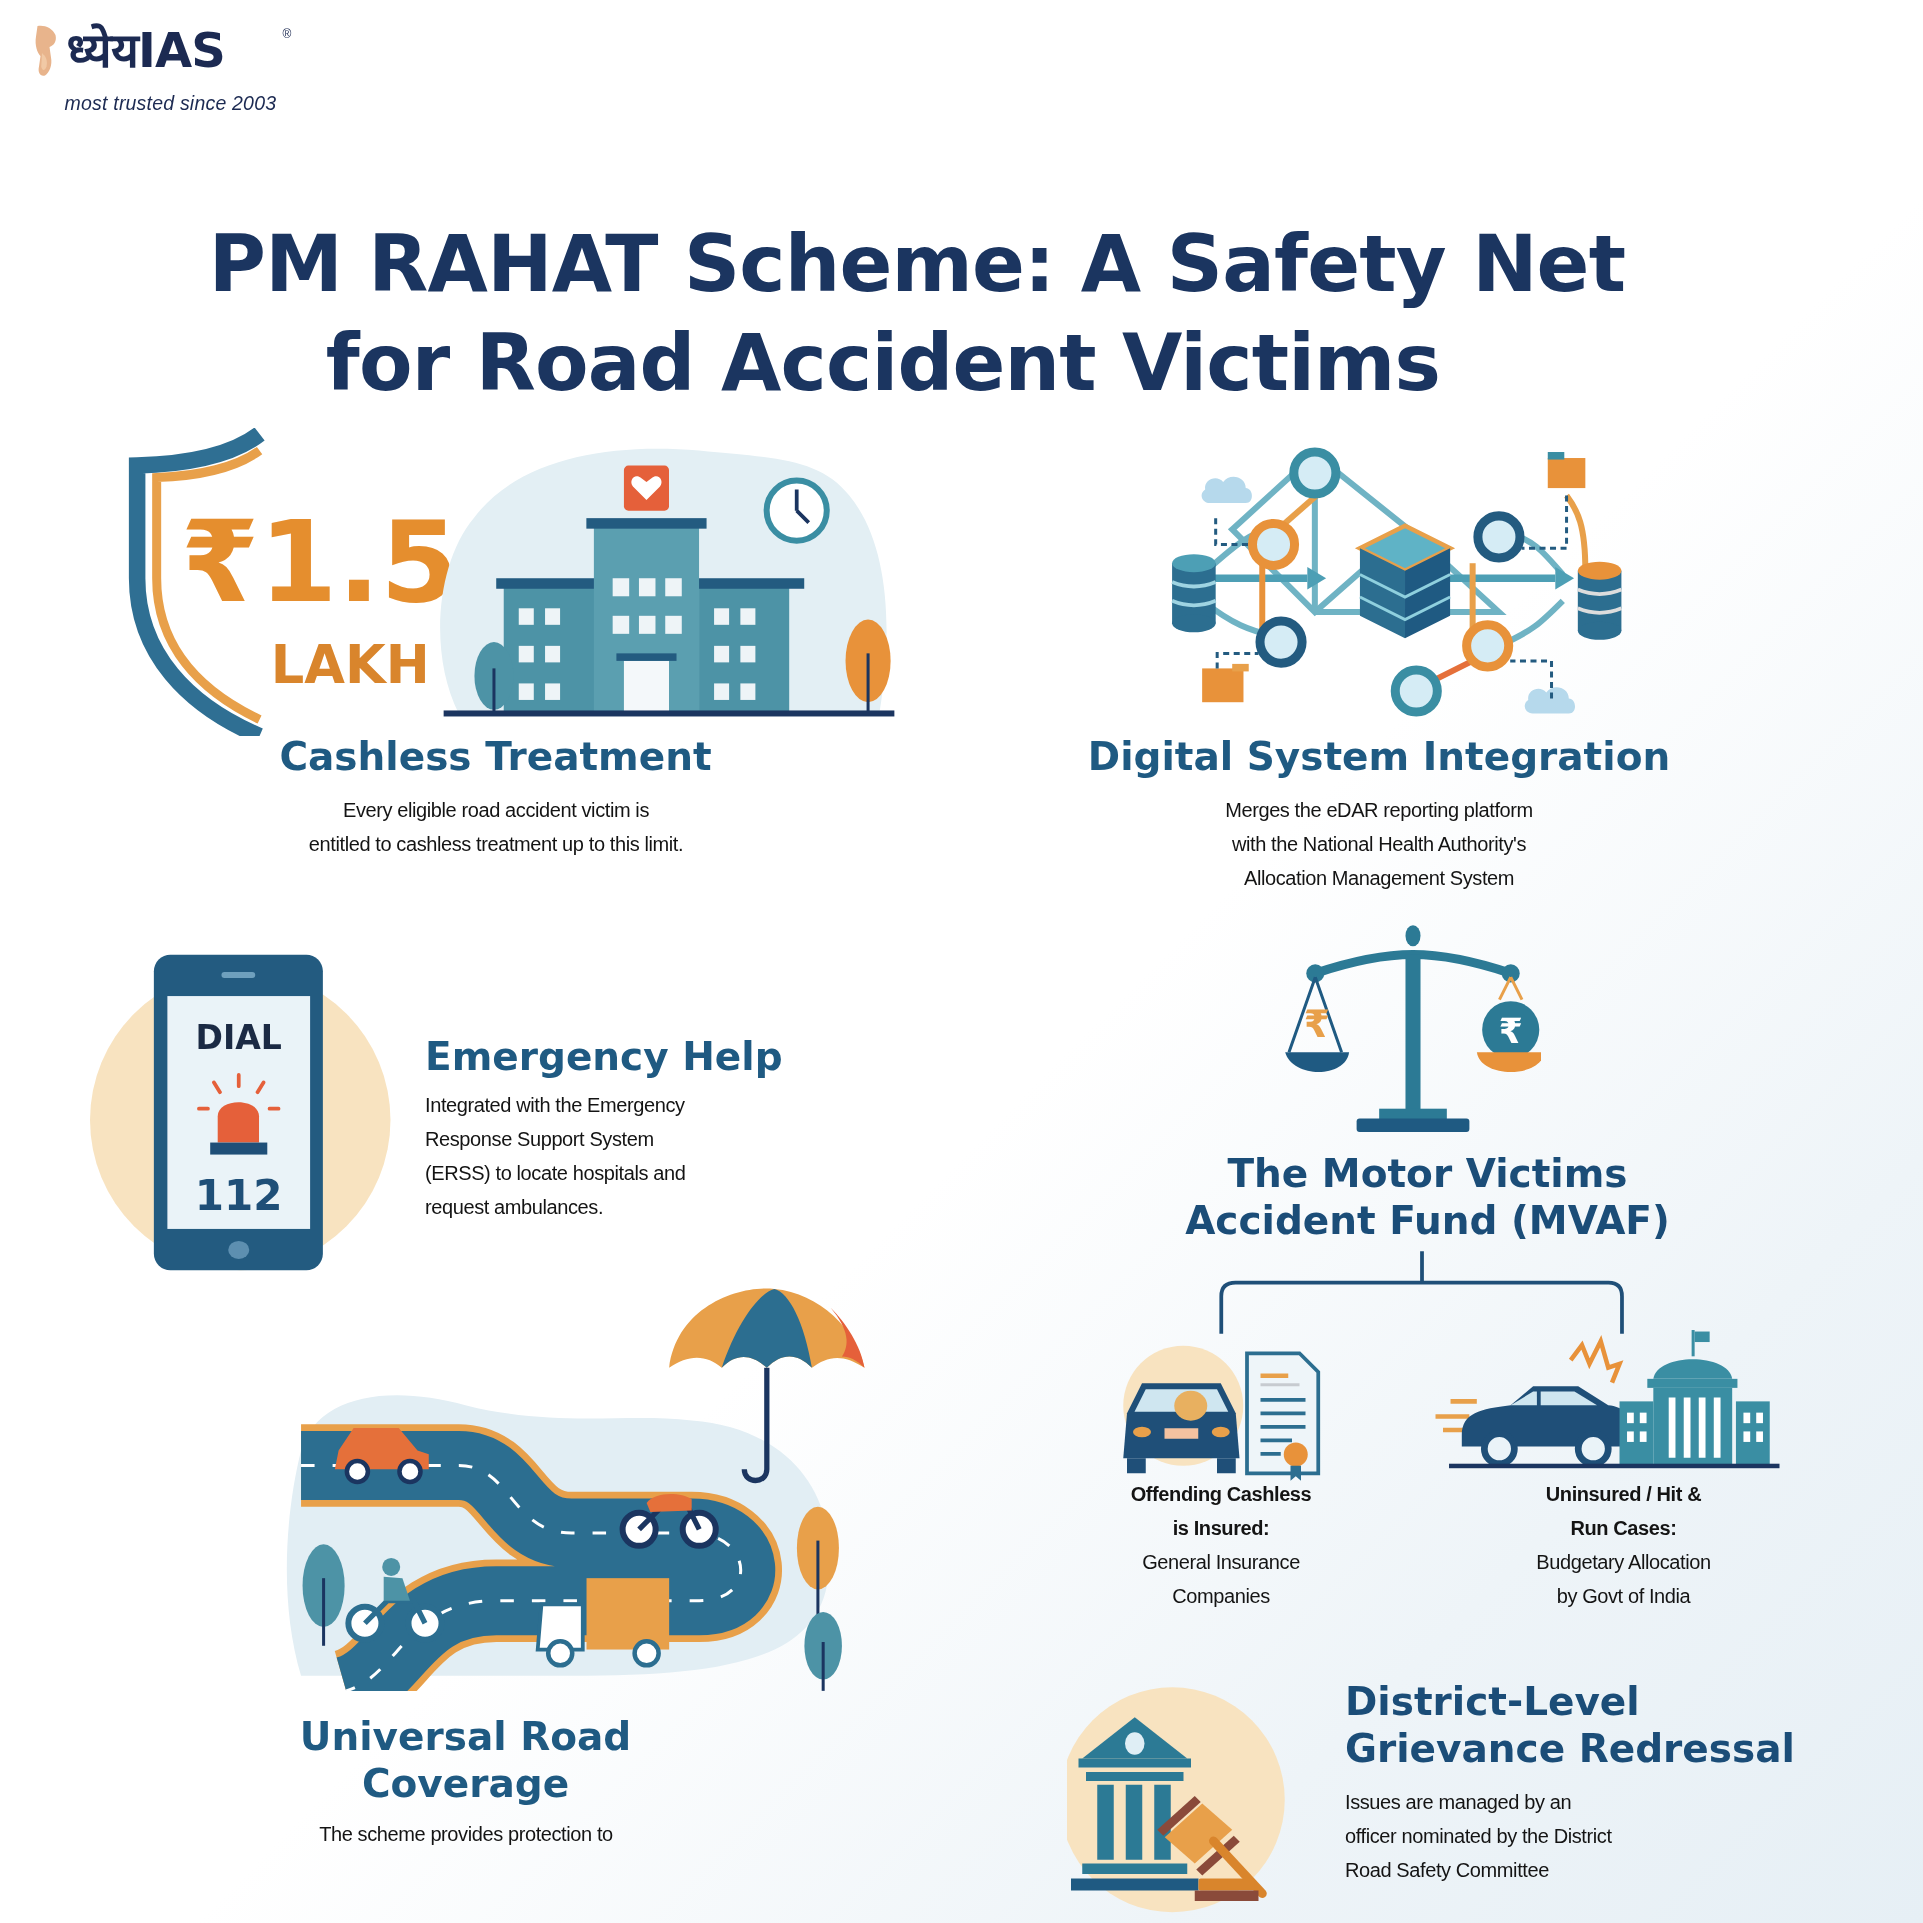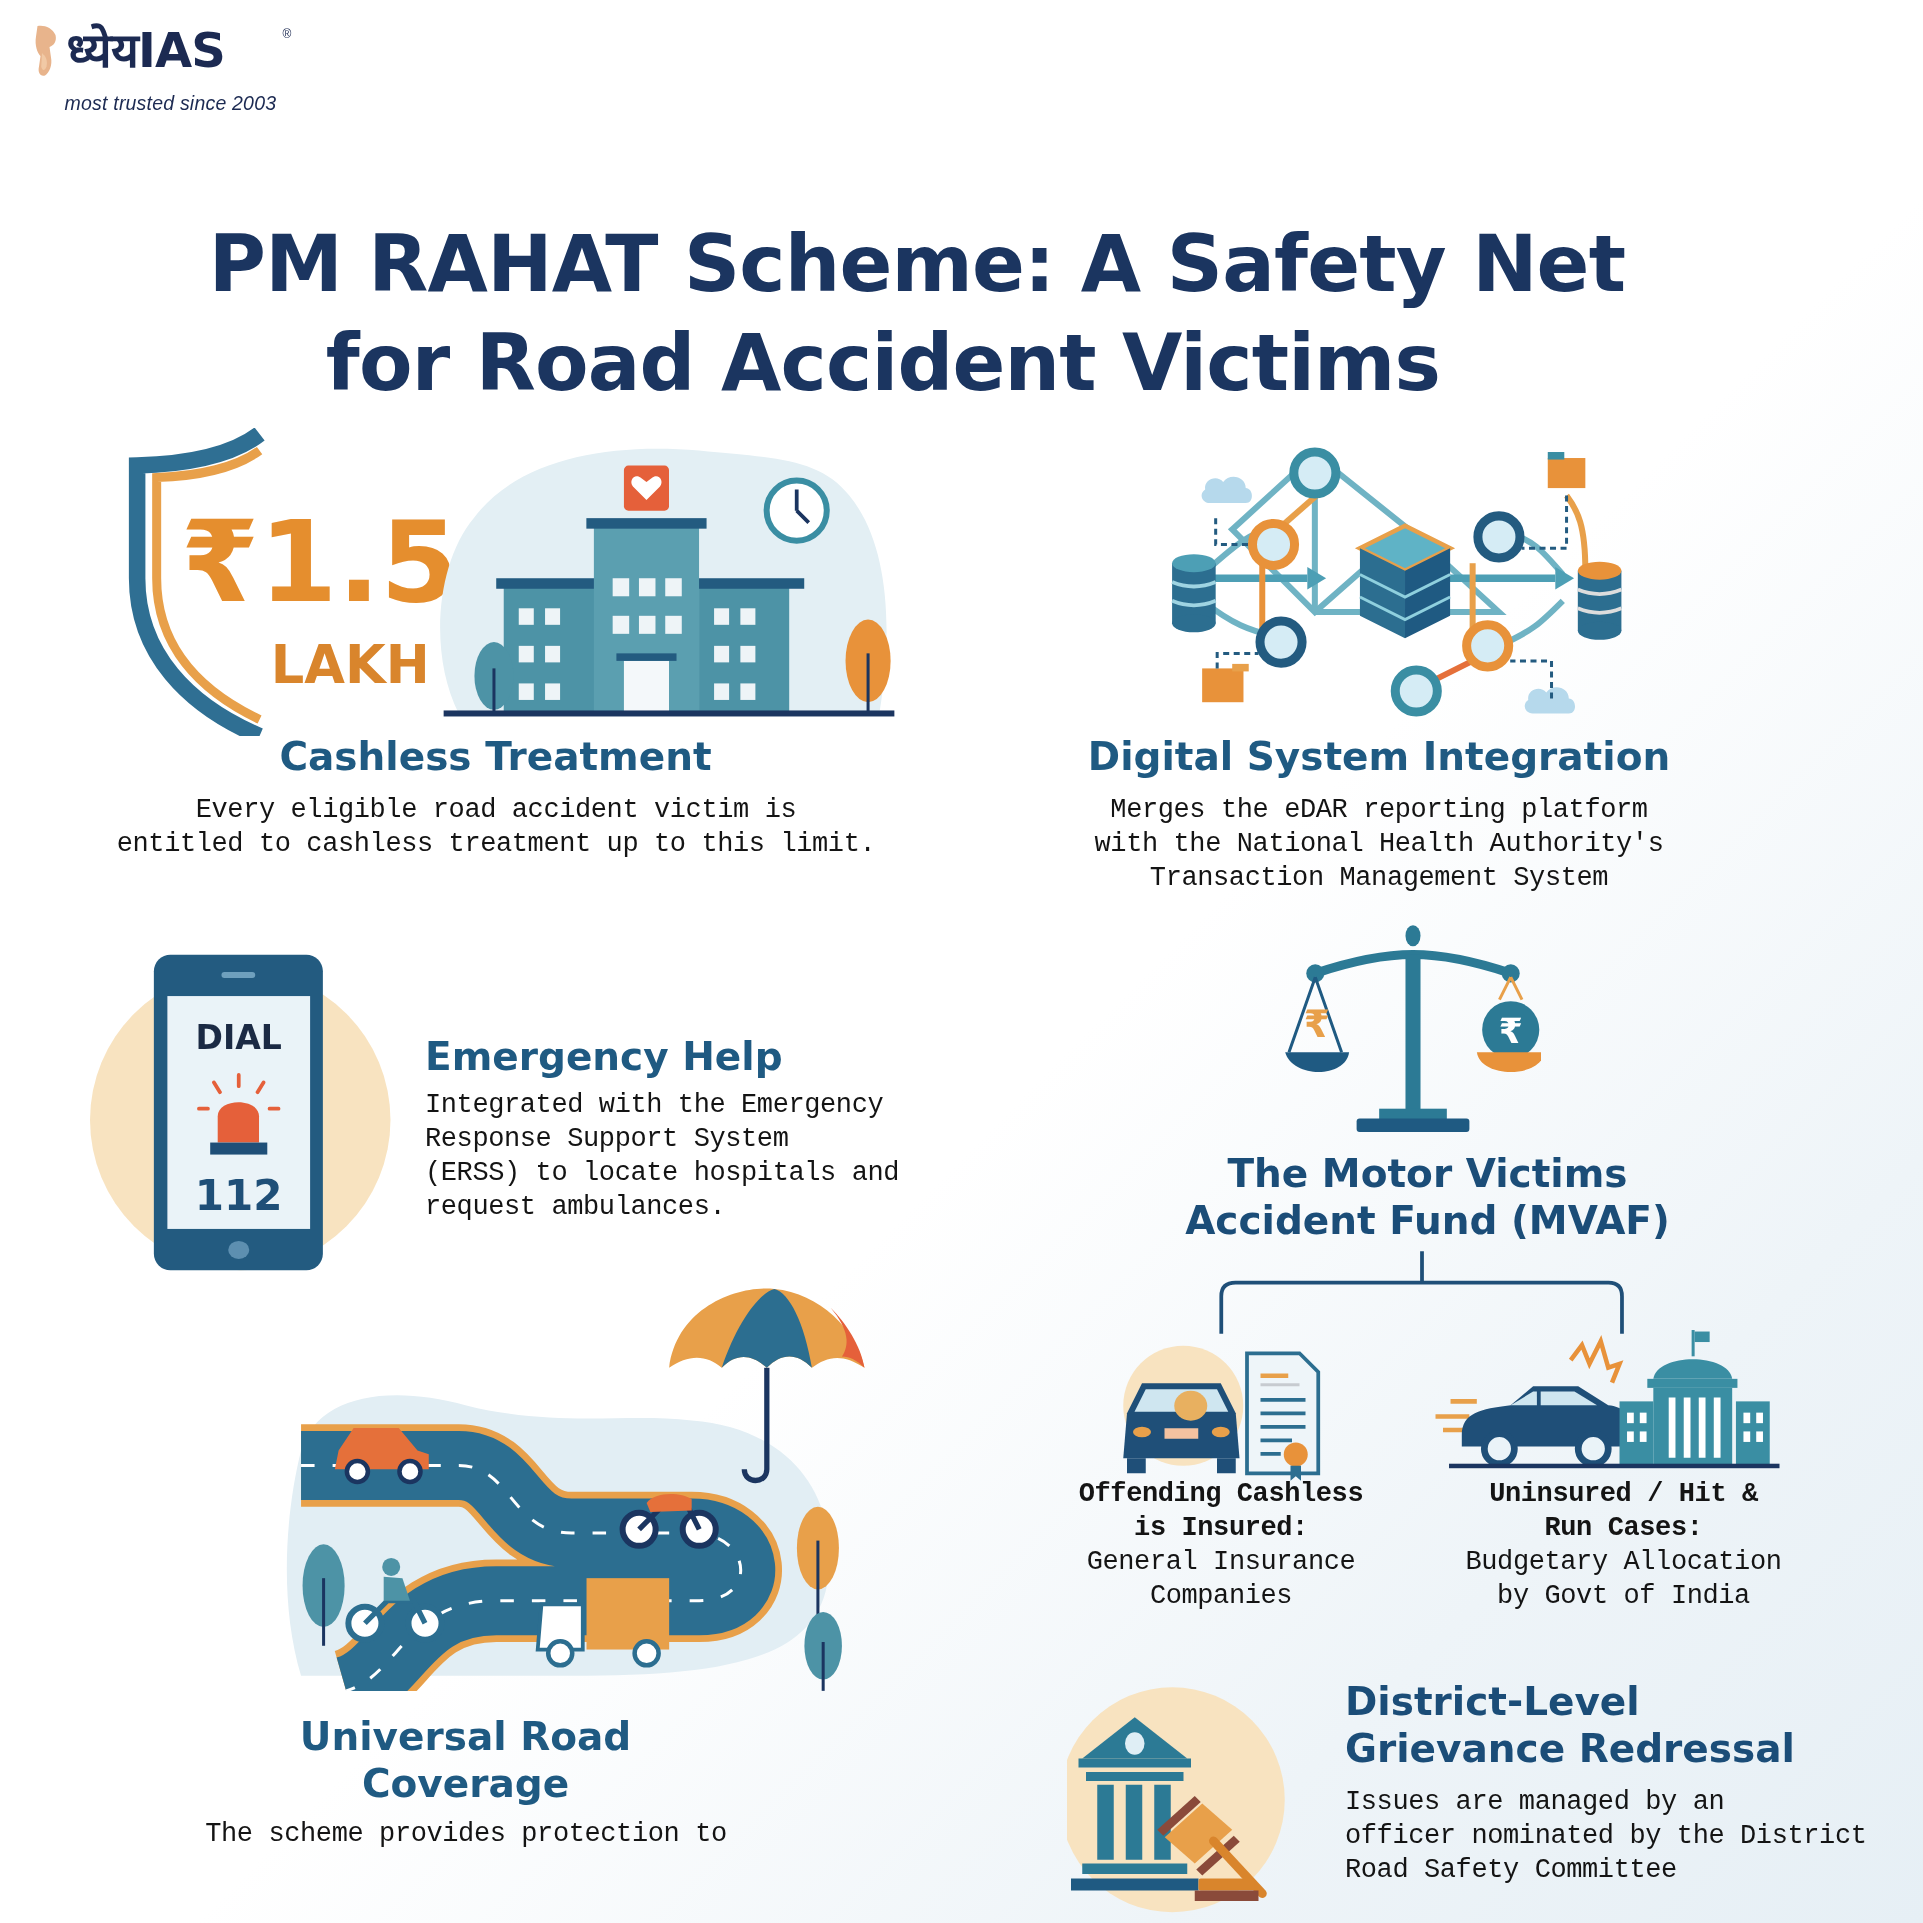--- a/index.html
+++ b/index.html
@@ -30,21 +30,21 @@
   .title .l1 { margin-left: -90px; }
   .title .l2 { margin-left: -158px; }
 
   
   .heading {
     font-family: "DejaVu Sans", sans-serif; font-weight: 700;
     color: #1f5a82; font-size: 39px; line-height: 47px;
   }
   .heading.navy { color: #1b4d78; }
   .body-text {
-    font-family: Liberation Mono, monospace; font-size: 27px; line-height: 34px;
+    font-family: Liberation Sans, sans-serif; font-size: 20px; line-height: 34px;
     color: #141414; letter-spacing: -0.4px;
   }
   .center { text-align: center; }
   .bold { font-weight: 700; }
 
   
   .s-cashless-art { left: 128px; top: 428px; width: 774px; height: 308px; }
   .s-cashless-head { left: 120px; top: 733px; width: 751px; }
   .s-cashless-body { left: 105px; top: 793px; width: 782px; }
 
@@ -217,21 +217,21 @@
       <path d="M545 70 L545 140 L485 140"></path>
       <path d="M80 300 L80 280 L135 280"></path>
       <path d="M525 340 L525 290 L470 290"></path>
     </g>
   </svg>
 </div>
 <div class="abs heading center s-digital-head">Digital System Integration</div>
 <div class="abs body-text center s-digital-body">
   <div>Merges the eDAR reporting platform</div>
   <div>with the National Health Authority's</div>
-  <div>Transaction Management System</div>
+  <div>Allocation Management System</div>
 </div>
 
 <div class="abs s-emerg-art">
   <svg width="316" height="323" viewBox="0 0 420 430">
     <circle cx="205" cy="225" r="200" fill="#f8e3c0"></circle>
     <g>
       <rect x="90" y="5" width="225" height="420" rx="22" fill="#235b80"></rect>
       <rect x="108" y="60" width="190" height="310" fill="#eaf3f8"></rect>
       <rect x="180" y="28" width="45" height="8" rx="4" fill="#6fa0bd"></rect>
       <ellipse cx="203" cy="398" rx="14" ry="12" fill="#5d8fb0"></ellipse>

